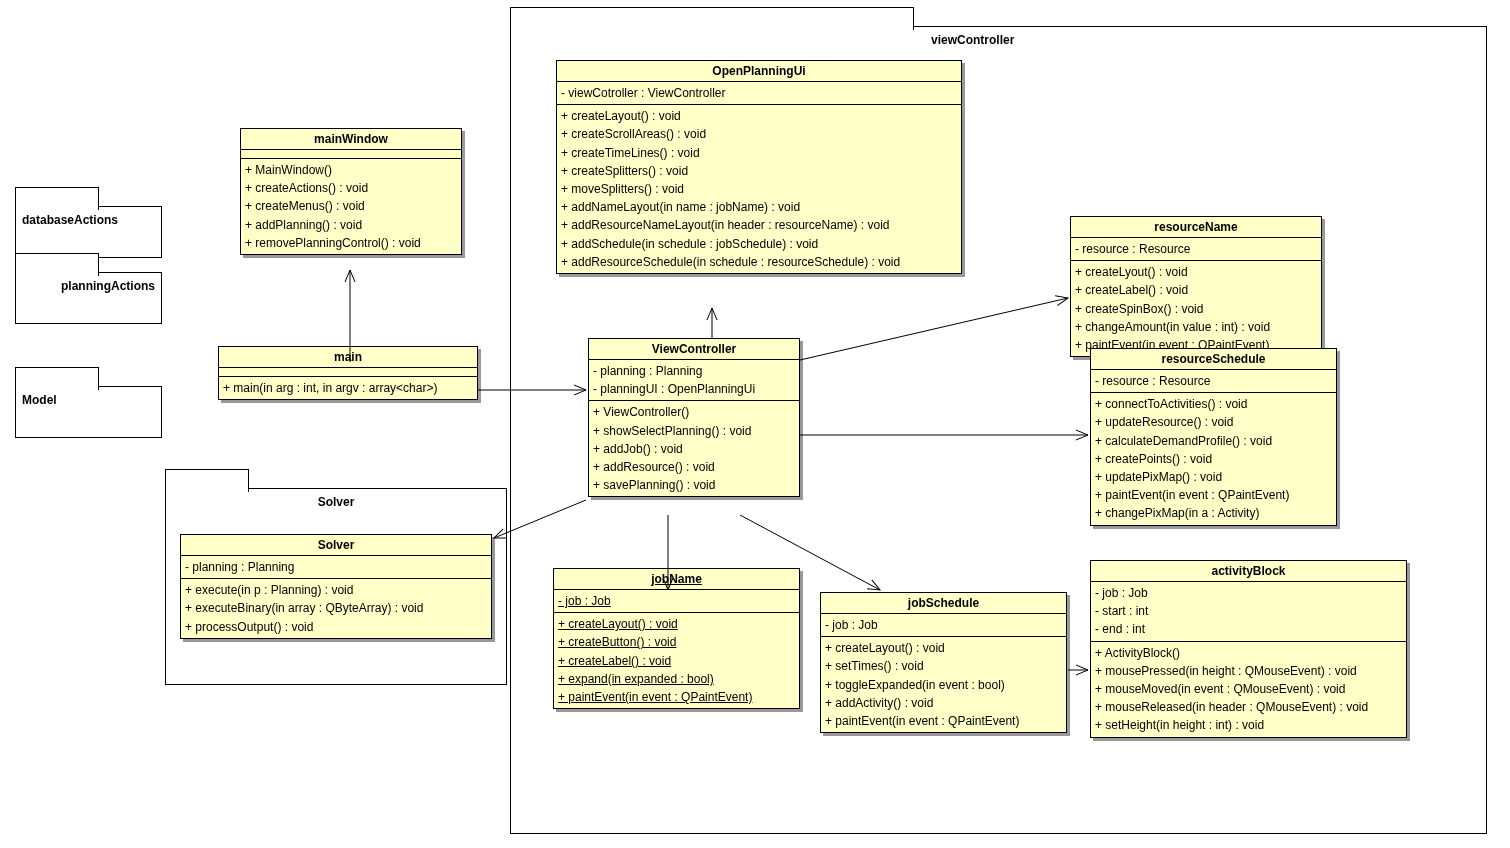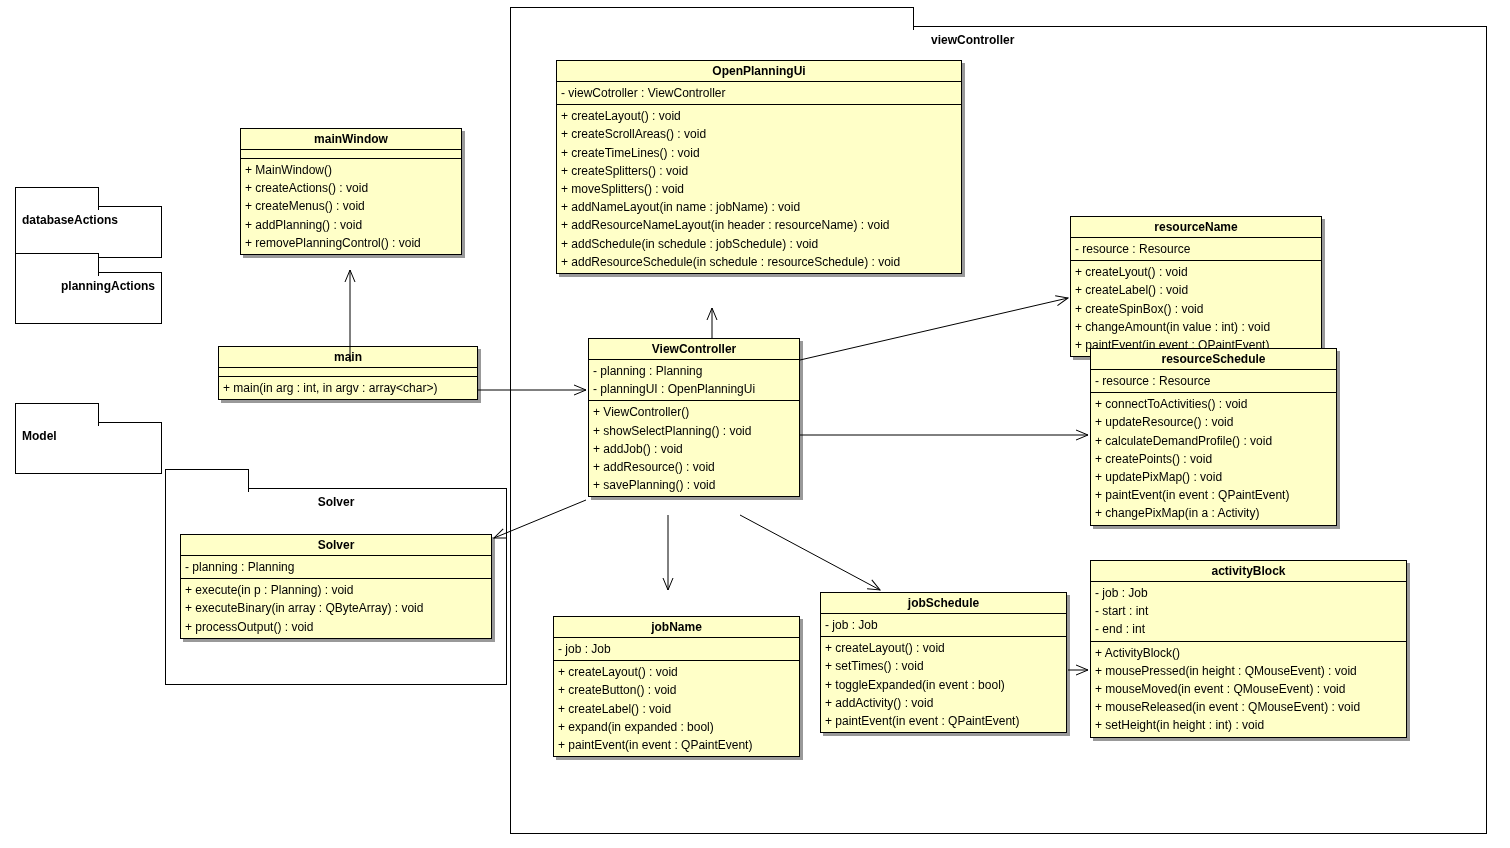--- a/index.html
+++ b/index.html
@@ -71,21 +71,21 @@
 <div class="pkg" style="left:15px; top:158px; width:145px; height:50px;margin-top:48px;">
   <div class="pkg-tab" style="width:70px;"></div>
   <div style="padding:6px; font-weight:bold;">databaseActions</div>
 </div>
 
 <div class="pkg" style="left:15px; top:272px; width:145px; height:50px;">
   <div class="pkg-tab" style="width:70px;"></div>
   <div style="padding:6px; font-weight:bold;text-align:right;">planningActions</div>
 </div>
 
-<div class="pkg" style="left:15px; top:386px; width:145px; height:50px;margin-top:36px;">
+<div class="pkg" style="left:15px; top:386px; width:145px; height:50px;">
   <div class="pkg-tab" style="width:70px;"></div>
   <div style="padding:6px; font-weight:bold;">Model</div>
 </div>
 
 <div class="pkg" style="left:165px; top:488px; width:340px; height:195px;">
   <div class="pkg-tab" style="width:70px;"></div>
   <div style="padding:6px; text-align:center; font-weight:bold;">Solver</div>
 </div>
 
 <div class="pkg" style="left:510px; top:26px; width:975px; height:806px;">
@@ -181,21 +181,21 @@
       <div class="row">+  connectToActivities() : void</div>
       <div class="row">+  updateResource() : void</div>
       <div class="row">+  calculateDemandProfile() : void</div>
       <div class="row">+  createPoints() : void</div>
       <div class="row">+  updatePixMap() : void</div>
       <div class="row">+  paintEvent(in event : QPaintEvent)</div>
       <div class="row">+  changePixMap(in a : Activity)</div>
     </div>
 </div>
 
-<div class="cls" id="cls-jobName" style="left:553px; top:616px; width:245px;">
+<div class="cls" id="cls-jobName" style="left:553px; top:568px; width:245px;text-decoration:underline;">
   <div class="title">jobName</div>
   <div class="section attrs">
       <div class="row">-  job : Job</div>
     </div>
   <div class="section ops">
       <div class="row">+  createLayout() : void</div>
       <div class="row">+  createButton() : void</div>
       <div class="row">+  createLabel() : void</div>
       <div class="row">+  expand(in expanded : bool)</div>
       <div class="row">+  paintEvent(in event : QPaintEvent)</div>
@@ -220,21 +220,21 @@
   <div class="title">activityBlock</div>
   <div class="section attrs">
       <div class="row">-  job : Job</div>
       <div class="row">-  start : int</div>
       <div class="row">-  end : int</div>
     </div>
   <div class="section ops">
       <div class="row">+  ActivityBlock()</div>
       <div class="row">+  mousePressed(in height : QMouseEvent) : void</div>
       <div class="row">+  mouseMoved(in event : QMouseEvent) : void</div>
-      <div class="row">+  mouseReleased(in event : QMouseEvent) : void</div>
+      <div class="row">+  mouseReleased(in header : QMouseEvent) : void</div>
       <div class="row">+  setHeight(in height : int) : void</div>
     </div>
 </div>
 
 <svg class="arrows" width="1510" height="848">
   <defs>
     <marker id="arrow" markerWidth="14" markerHeight="12" refX="13" refY="6" orient="auto">
       <path d="M1,1 L13,6 L1,11" fill="none" stroke="#000" stroke-width="1"></path>
     </marker>
   </defs>

